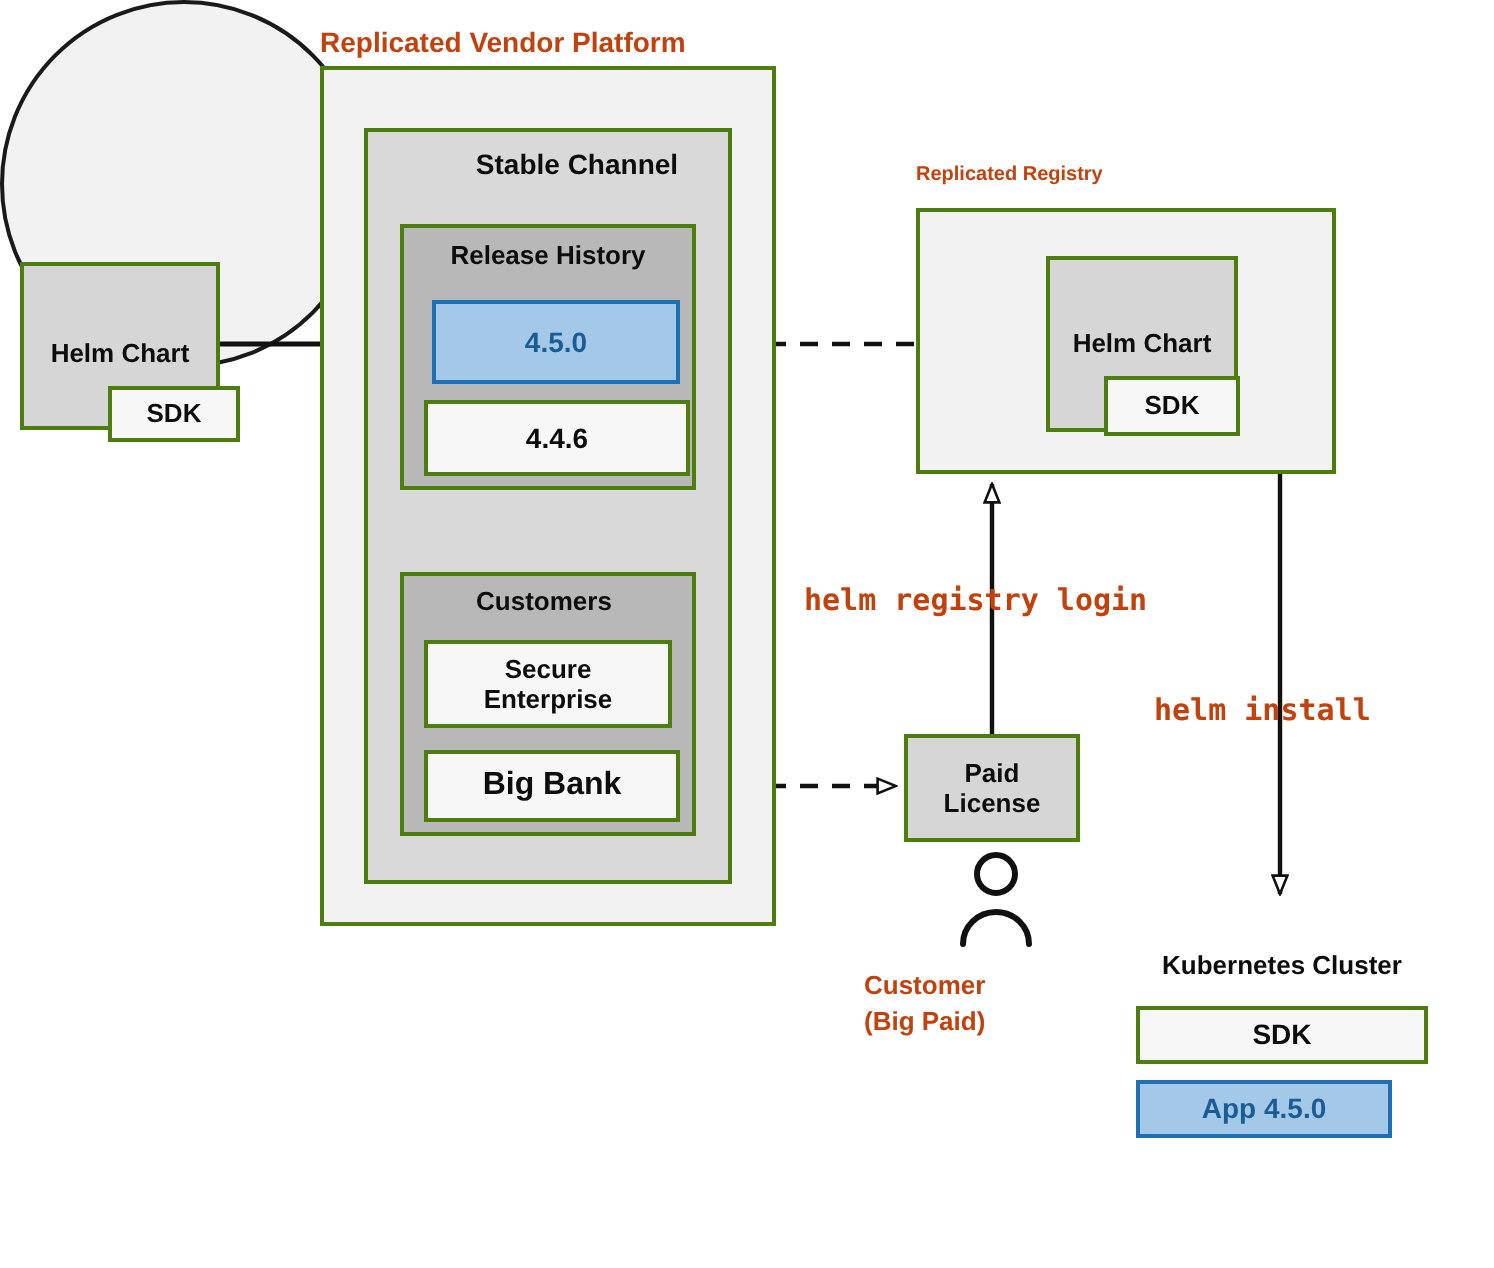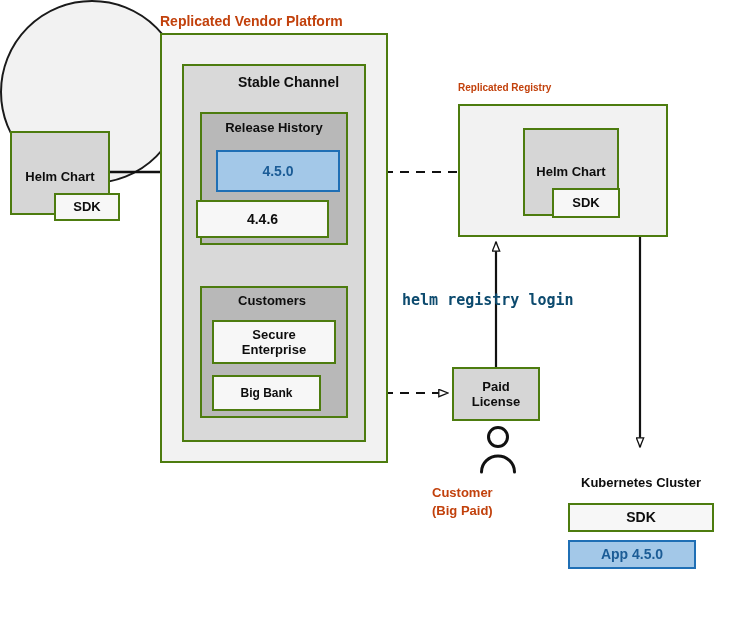--- a/index.html
+++ b/index.html
@@ -42,21 +42,21 @@
     left: 0;
     right: 0;
     text-align: center;
     font-weight: bold;
     color: #0d0d0d;
   }
   .mono {
     position: absolute;
     font-family: "DejaVu Sans Mono", "Liberation Mono", monospace;
     font-weight: bold;
-    color: #0c4a6e;
+    color: #c2410c;
     white-space: nowrap;
     letter-spacing: 0px;
   }
   svg.edges {
     position: absolute;
     left: 0;
     top: 0;
     width: 747px;
     height: 634px;
     overflow: visible;
@@ -75,27 +75,27 @@
   #platform-box      { left:160px;  top:33px;   width:228px; height:430px; }
   #platform-title    { left:160px;  top:13px;   width:228px; font-size:14px; }
 
   #channel-box       { left:182px;  top:64px;   width:184px; height:378px; }
   #channel-title     { top:74px;    left:182px; width:213px; font-size:14px; }
 
   #release-box       { left:200px;  top:112px;  width:148px; height:133px; }
   #release-title     { top:120px;   left:200px; width:148px; font-size:13px; }
 
   #ver-450           { left:216px;  top:150px;  width:124px; height:42px; font-size:14px; }
-  #ver-446           { left:196px;  top:200px;  width:133px; height:38px; font-size:14px; }
+  #ver-446           { left:212px;  top:200px;  width:133px; height:38px; font-size:14px; }
 
   #customers-box     { left:200px;  top:286px;  width:148px; height:132px; }
   #customers-title   { top:293px;   left:200px; width:144px; font-size:13px; }
 
   #cust-secure       { left:212px;  top:320px;  width:124px; height:44px; font-size:13px; }
-  #cust-bigbank      { left:212px;  top:375px;  width:109px; height:36px; font-size:12px; }
+  #cust-bigbank      { left:212px;  top:375px;  width:128px; height:36px; font-size:16px; }
 
   #helm-left         { left:10px;   top:131px;  width:100px; height:84px; font-size:13px;
                        align-items:flex-start; padding-top:36px; }
   #sdk-left          { left:54px;   top:193px;  width:66px;  height:28px; font-size:13px; }
 
   #registry-box      { left:458px;  top:104px;  width:210px; height:133px; }
   #registry-title    { left:458px;  top:82px;   width:210px; font-size:10px; }
   #helm-reg          { left:523px;  top:128px;  width:96px;  height:88px; font-size:13px;
                        align-items:flex-start; padding-top:34px; }
   #sdk-reg           { left:552px;  top:188px;  width:68px;  height:30px; font-size:13px; }
@@ -224,14 +224,15 @@
   <div class="label-top" id="cluster-title">Kubernetes Cluster</div>
 
   <div class="box fill-white" id="cluster-sdk">
     <span>SDK</span>
   </div>
   <div class="box fill-blue" id="cluster-app">
     <span>App 4.5.0</span>
   </div>
 
   <div class="mono" id="cmd-login">helm registry login</div>
+  <div class="mono" id="cmd-install">helm install</div>
 
 </div>
 
 </body></html>

